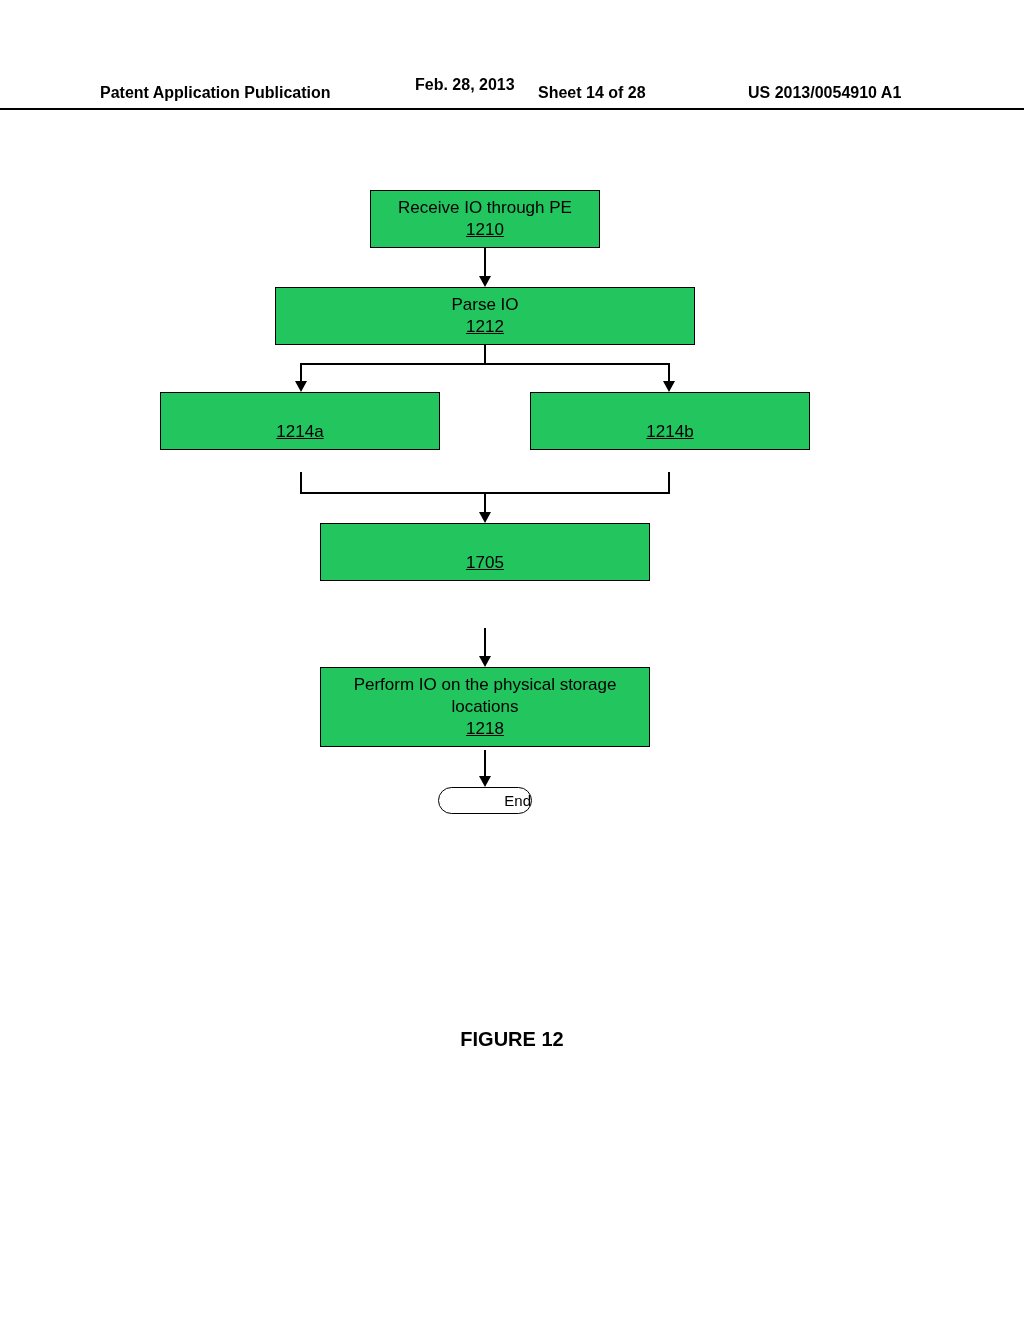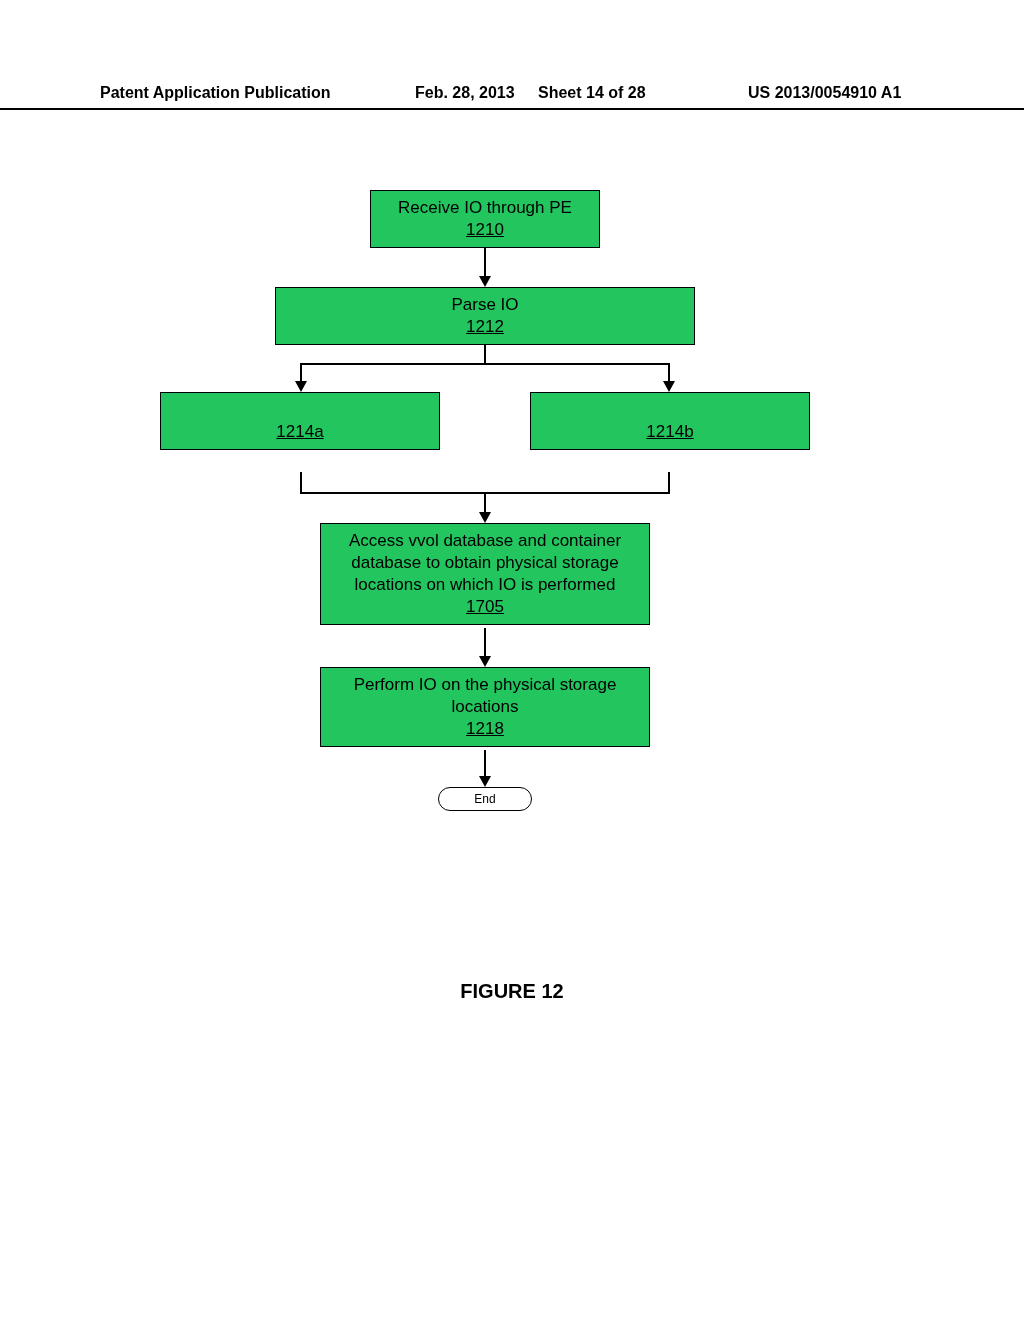--- a/index.html
+++ b/index.html
@@ -19,21 +19,21 @@
     right: 0;
     height: 28px;
     border-bottom: 2px solid #000;
   }
   .header-text {
     position: absolute;
     font-size: 16px;
     font-weight: bold;
   }
   .pub-label { left: 100px; top: 84px; }
-  .date-label { left: 415px; top: 84px; }
+  .date-label { left: 415px; top: 76px; }
   .sheet-label { left: 538px; top: 84px; }
   .patent-num { left: 748px; top: 84px; }
 
   .flowchart {
     position: absolute;
     top: 190px;
     left: 0;
     width: 1024px;
   }
   .node {
@@ -45,22 +45,22 @@
     line-height: 1.3;
     padding: 6px 8px;
   }
   .ref {
     text-decoration: underline;
   }
   .terminator {
     position: absolute;
     border: 1.5px solid #000;
     border-radius: 22px;
-    text-align: center;
-    font-size: 12px;
+    text-align: right;
+    font-size: 15px;
     padding: 4px 0;
   }
   .arrow-line {
     position: absolute;
     background: #000;
   }
   .arrowhead {
     position: absolute;
     width: 0;
     height: 0;
@@ -119,34 +119,34 @@
     <span class="ref">1214b</span>
   </div>
 
   <div class="arrow-line" style="left:300px; top:282px; width:2px; height:20px;"></div>
   <div class="arrow-line" style="left:668px; top:282px; width:2px; height:20px;"></div>
   <div class="arrow-line" style="left:300px; top:302px; width:370px; height:2px;"></div>
   <div class="arrow-line" style="left:484px; top:302px; width:2px; height:22px;"></div>
   <div class="arrowhead" style="left:479px; top:322px;"></div>
 
   <div class="node" style="left:320px; top:333px; width:330px;">
-    <span>Access vvol database and container database to obtain physical storage locations on which IO is performed</span><br>
+    <br>
     <span class="ref">1705</span>
   </div>
 
   <div class="arrow-line" style="left:484px; top:438px; width:2px; height:30px;"></div>
   <div class="arrowhead" style="left:479px; top:466px;"></div>
 
   <div class="node" style="left:320px; top:477px; width:330px;">
     <span>Perform IO on the physical storage locations</span><br>
     <span class="ref">1218</span>
   </div>
 
   <div class="arrow-line" style="left:484px; top:560px; width:2px; height:28px;"></div>
   <div class="arrowhead" style="left:479px; top:586px;"></div>
 
   <div class="terminator" style="left:438px; top:597px; width:94px;">
     <span>End</span>
   </div>
 
 </div>
 
-<div class="figure-label" style="top:980px;">FIGURE 12</div>
+<div class="figure-label" style="top:1028px;">FIGURE 12</div>
 
 </body></html>

